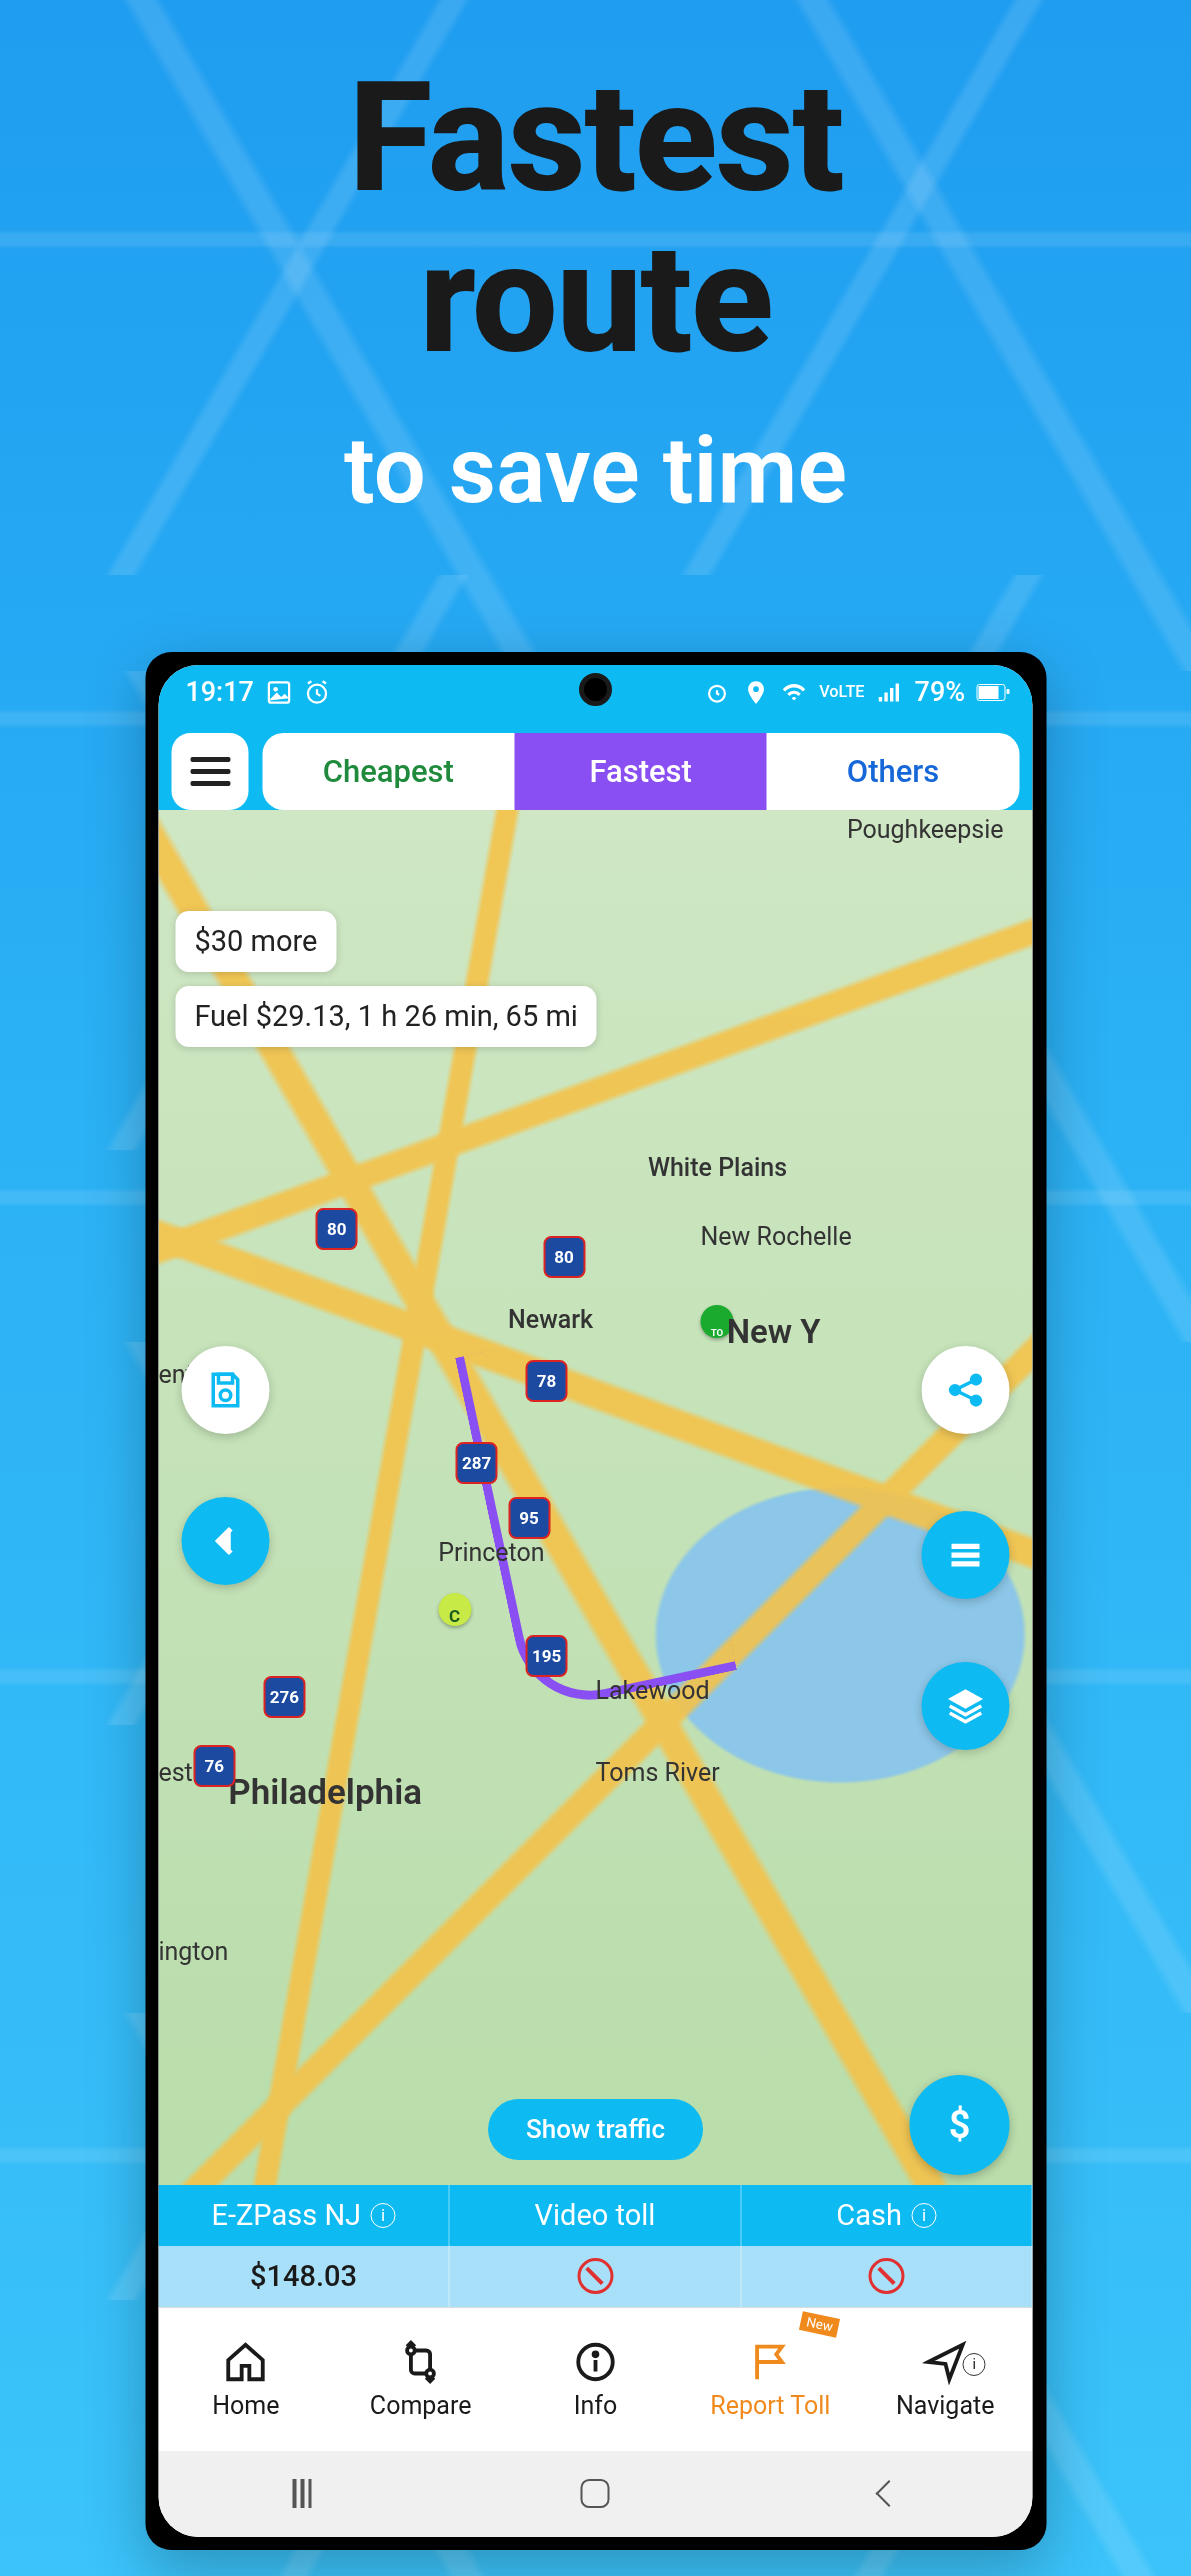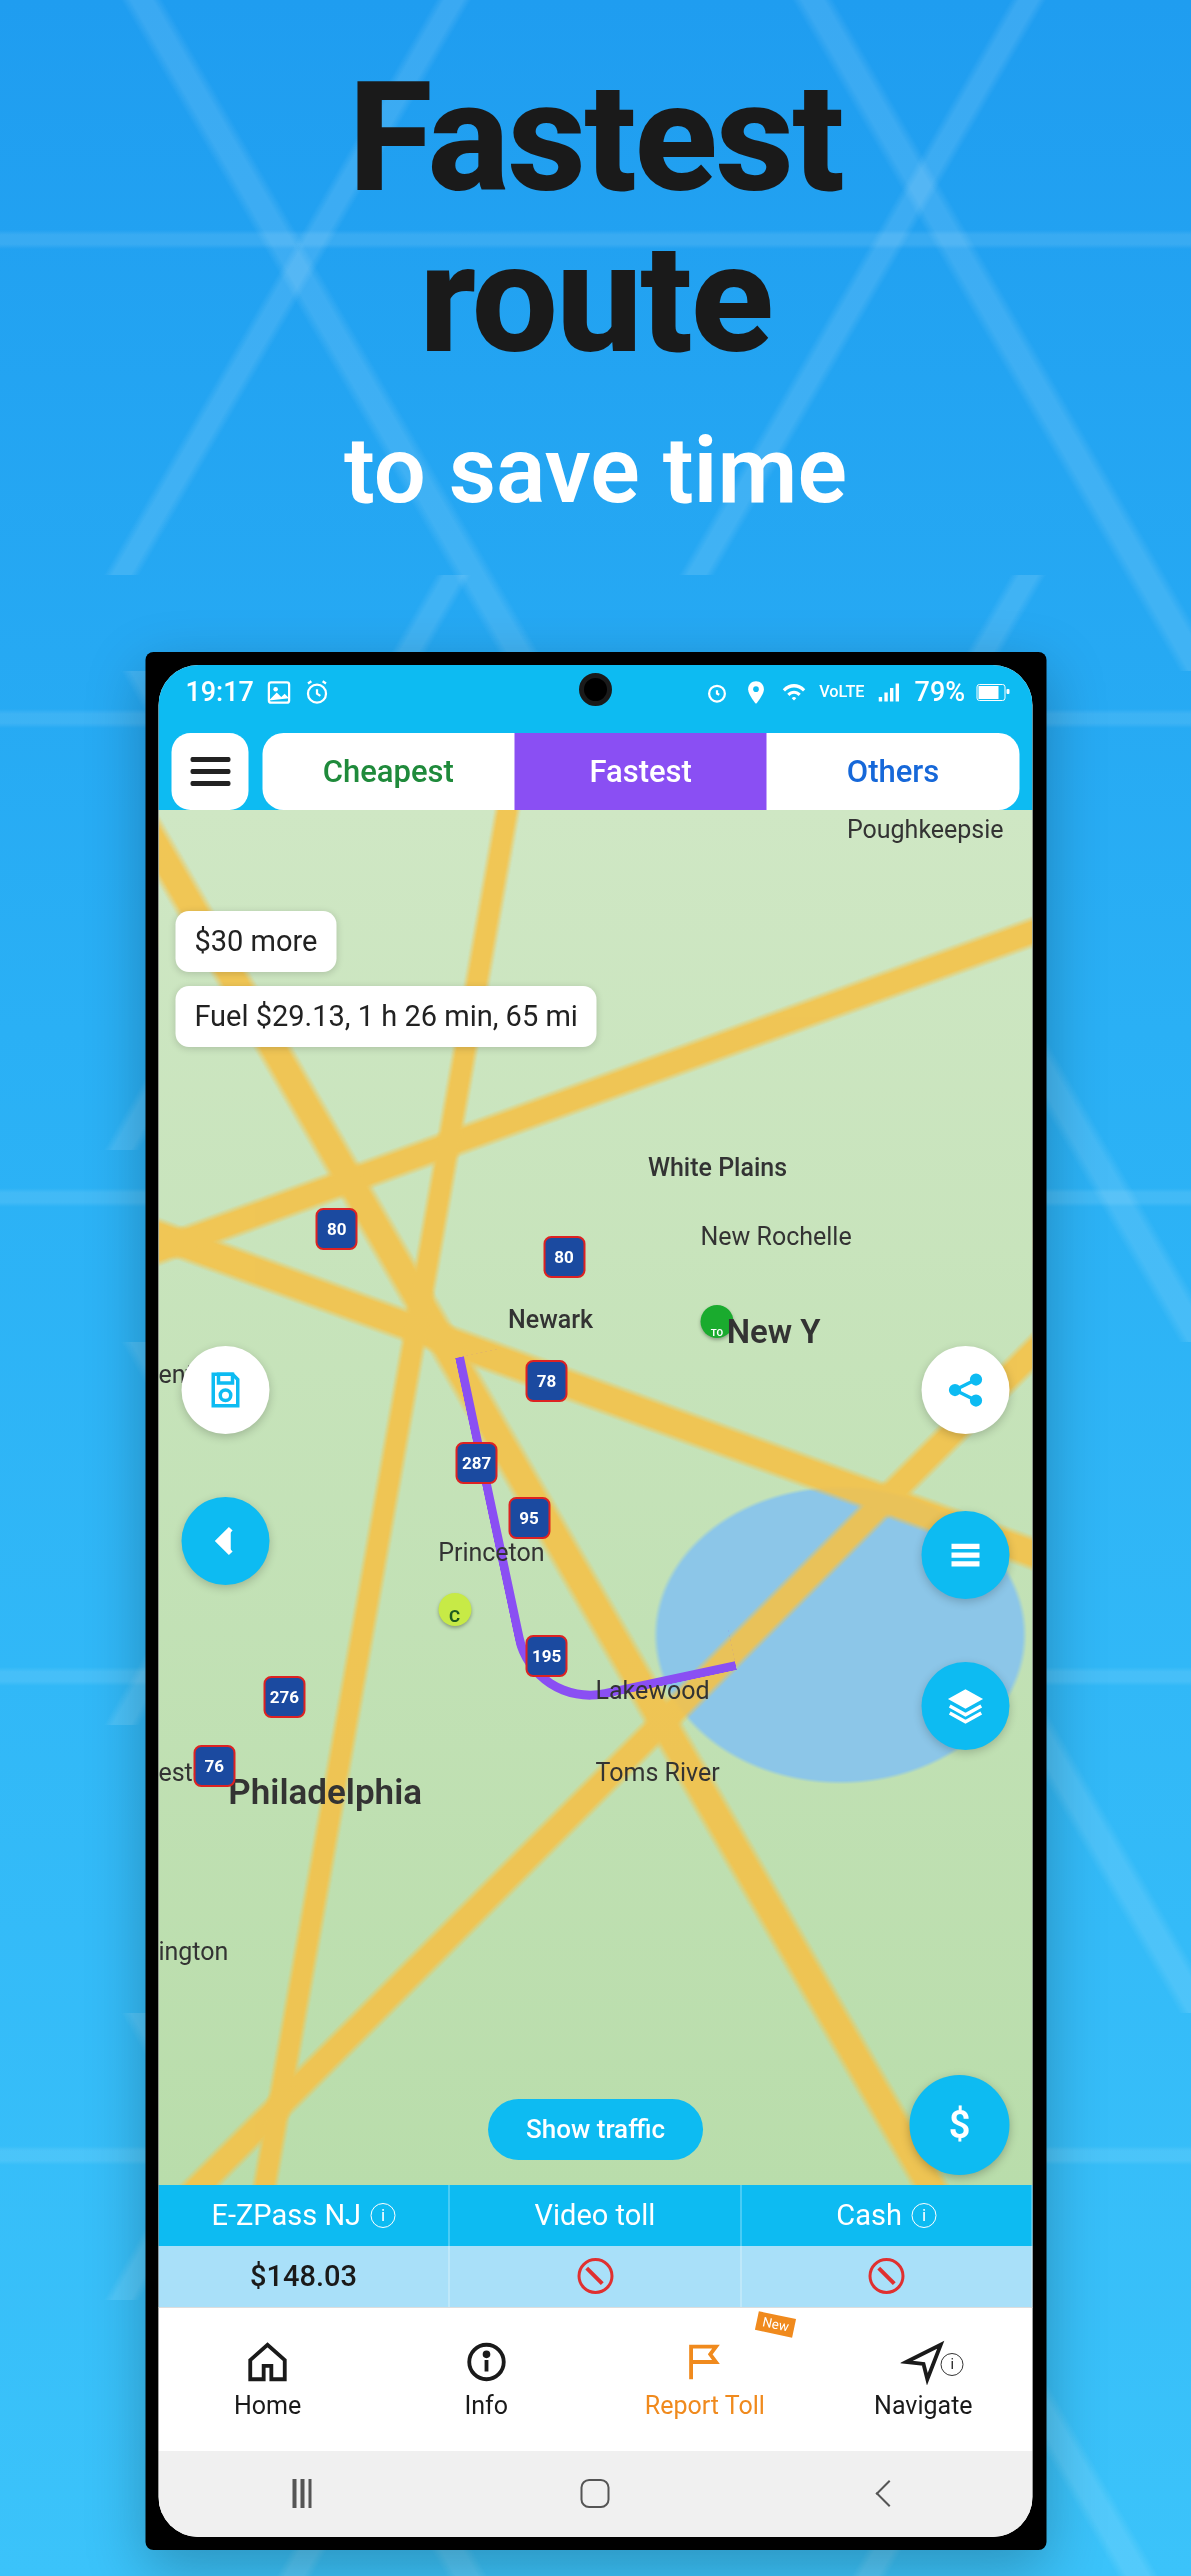--- a/index.html
+++ b/index.html
@@ -23,21 +23,21 @@
   .hero h1 { font-size: 153px; font-weight: 800; color: #1a1a1a; line-height: 1.05; letter-spacing: -1.9px; }
   .hero h2 { font-size: 92px; font-weight: 600; color: #ffffff; margin-top: 38px; }
 
   
   .phone {
     position: absolute; z-index: 2;
     left: 50%; transform: translateX(-50%);
     top: 652px;
     width: 901px; height: 1898px;
     background: #000;
-    border-radius: 8px;
+    border-radius: 26px;
     padding: 13.4px;
     box-shadow: 0 19px 58px rgba(0,0,0,.25);
   }
   .screen {
     width: 100%; height: 100%;
     background: #fff;
     border-radius: 40px;
     overflow: hidden;
     display: flex; flex-direction: column;
     position: relative;
@@ -356,20 +356,29 @@
 
     <div class="bottomnav">
       <div class="item">
         <svg viewBox="0 0 24 24" fill="none" stroke="#1a1a1a" stroke-width="2">
             <path d="M3 11 L12 3 L21 11 V21 H14 V14 H10 V21 H3 Z"></path>
           </svg>
         <span>Home</span>
       </div>
       <div class="item">
         <svg viewBox="0 0 24 24" fill="none" stroke="#1a1a1a" stroke-width="2">
+            <circle cx="7" cy="6" r="2"></circle>
+            <circle cx="17" cy="18" r="2"></circle>
+            <path d="M7 8 V16 A2 2 0 0 0 9 18 H15 M17 16 V8 A2 2 0 0 0 15 6 H9"></path>
+            <path d="M5 4 L7 2 L9 4 M15 20 L17 22 L19 20"></path>
+          </svg>
+        <span>Compare</span>
+      </div>
+      <div class="item">
+        <svg viewBox="0 0 24 24" fill="none" stroke="#1a1a1a" stroke-width="2">
             <circle cx="12" cy="12" r="9"></circle>
             <circle cx="12" cy="8" r="1" fill="#1a1a1a"></circle>
             <path d="M12 11 V17"></path>
           </svg>
         <span>Info</span>
       </div>
       <div class="item highlight" style="position:relative;">
         <svg viewBox="0 0 24 24" fill="none" stroke="#f08a1d" stroke-width="2">
             <path d="M5 3 V21 M5 4 H18 L15 8 L18 12 H5"></path>
           </svg>

